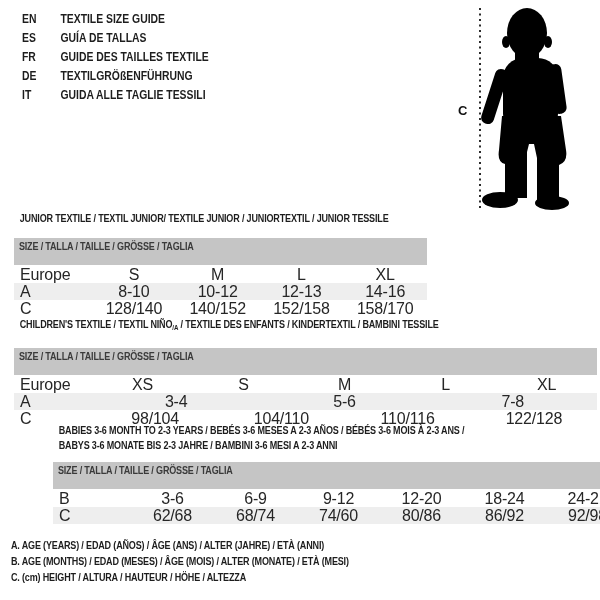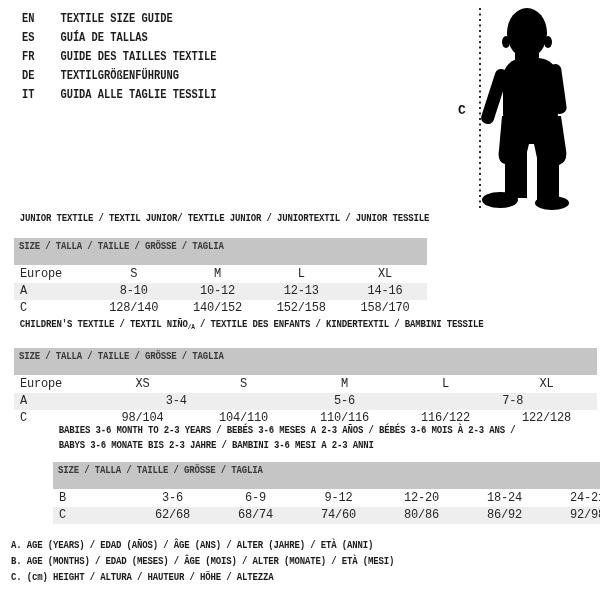--- a/index.html
+++ b/index.html
@@ -1,17 +1,17 @@
 <!DOCTYPE html>
 <html><head>
 <meta charset="utf-8">
 <style>
   html,body{margin:0;padding:0;background:#fff;}
   .page{position:relative;width:600px;height:600px;background:var(--bg,#fff);
-        font-family:Liberation Mono, monospace;color:var(--text,#1d1d1d);overflow:hidden;}
+        font-family:Liberation Sans, sans-serif;color:var(--text,#1d1d1d);overflow:hidden;}
 
   
   .langs{position:absolute;left:22px;top:9px;}
   .lang-row{display:flex;height:19px;line-height:19px;font-weight:bold;font-size:13px;
             transform:scaleX(0.8);transform-origin:0 0;white-space:nowrap;}
   .lang-code{width:48px;flex:0 0 48px;}
 
   
   .figure{position:absolute;left:455px;top:0;width:145px;height:215px;}
   .figure svg{position:absolute;left:0;top:0;}
@@ -27,21 +27,21 @@
   .t1{top:317px;width:583px;}
   .t2{top:423px;width:576px;margin-left:39px;}
   .ttitle{padding-left:7px;line-height:15px;}
   .ttitle .sub{font-size:7.5px;vertical-align:-2px;}
   .t0 .band{margin-top:12px;}
   .t1 .band{margin-top:13px;}
   .t2 .band{margin-top:9px;}
   .band{height:27px;line-height:17px;background:var(--band-bg,#c5c5c5);color:var(--band-text,#3a3a3a);
         margin-bottom:1px;}
   .band .cond{padding-left:6px;display:block;}
-  .trow{display:flex;height:17px;line-height:17px;font-size:12px;letter-spacing:-0.2px;color:#262626;}
+  .trow{display:flex;height:17px;line-height:17px;font-size:16px;letter-spacing:-0.2px;color:#262626;}
   .trow.shaded{background:var(--row-alt,#eeeeee);}
   .trow .rlabel{flex:0 0 72px;padding-left:6px;}
   .trow .cell{flex:1;text-align:center;}
 
   
   .legend{position:absolute;left:11px;top:537px;}
   .legend-line{line-height:16px;height:16px;}
 </style>
 </head>
 <body>
@@ -137,21 +137,20 @@
           <span class="rlabel">A</span>
           <span class="cell">3-4</span>
           <span class="cell">5-6</span>
           <span class="cell">7-8</span>
         </div>
         <div class="trow">
           <span class="rlabel">C</span>
           <span class="cell">98/104</span>
           <span class="cell">104/110</span>
           <span class="cell">110/116</span>
-          <span class="cell">116/122</span>
           <span class="cell">122/128</span>
         </div>
       </div>
       <div class="tblock t2">
         <div class="ttitle cond"><span>BABIES 3-6 MONTH TO 2-3 YEARS / BEBÉS 3-6 MESES A 2-3 AÑOS / BÉBÉS 3-6 MOIS À 2-3 ANS /</span></div>
         <div class="ttitle cond"><span>BABYS 3-6 MONATE BIS 2-3 JAHRE / BAMBINI 3-6 MESI A 2-3 ANNI</span></div>
         <div class="band">
           <span class="cond">SIZE / TALLA / TAILLE / GRÖSSE / TAGLIA</span>
         </div>
         <div class="trow">

